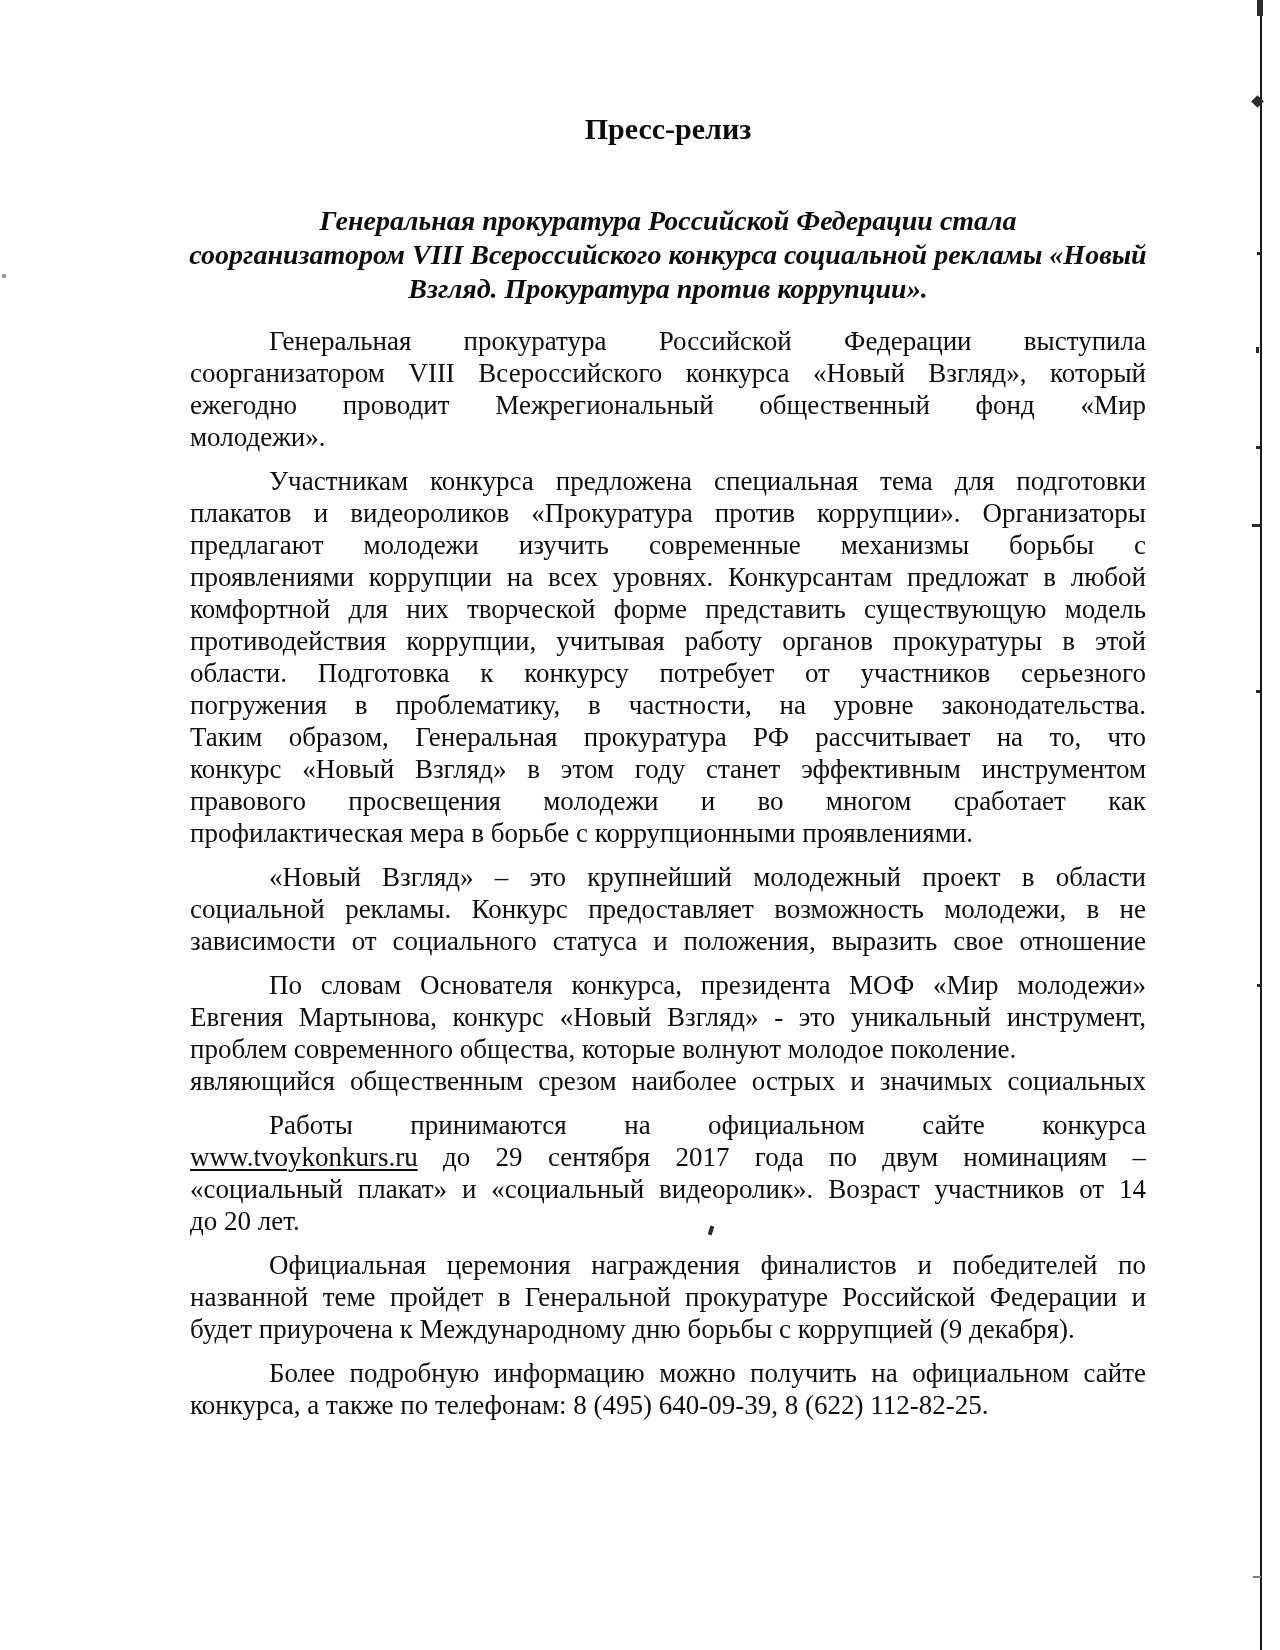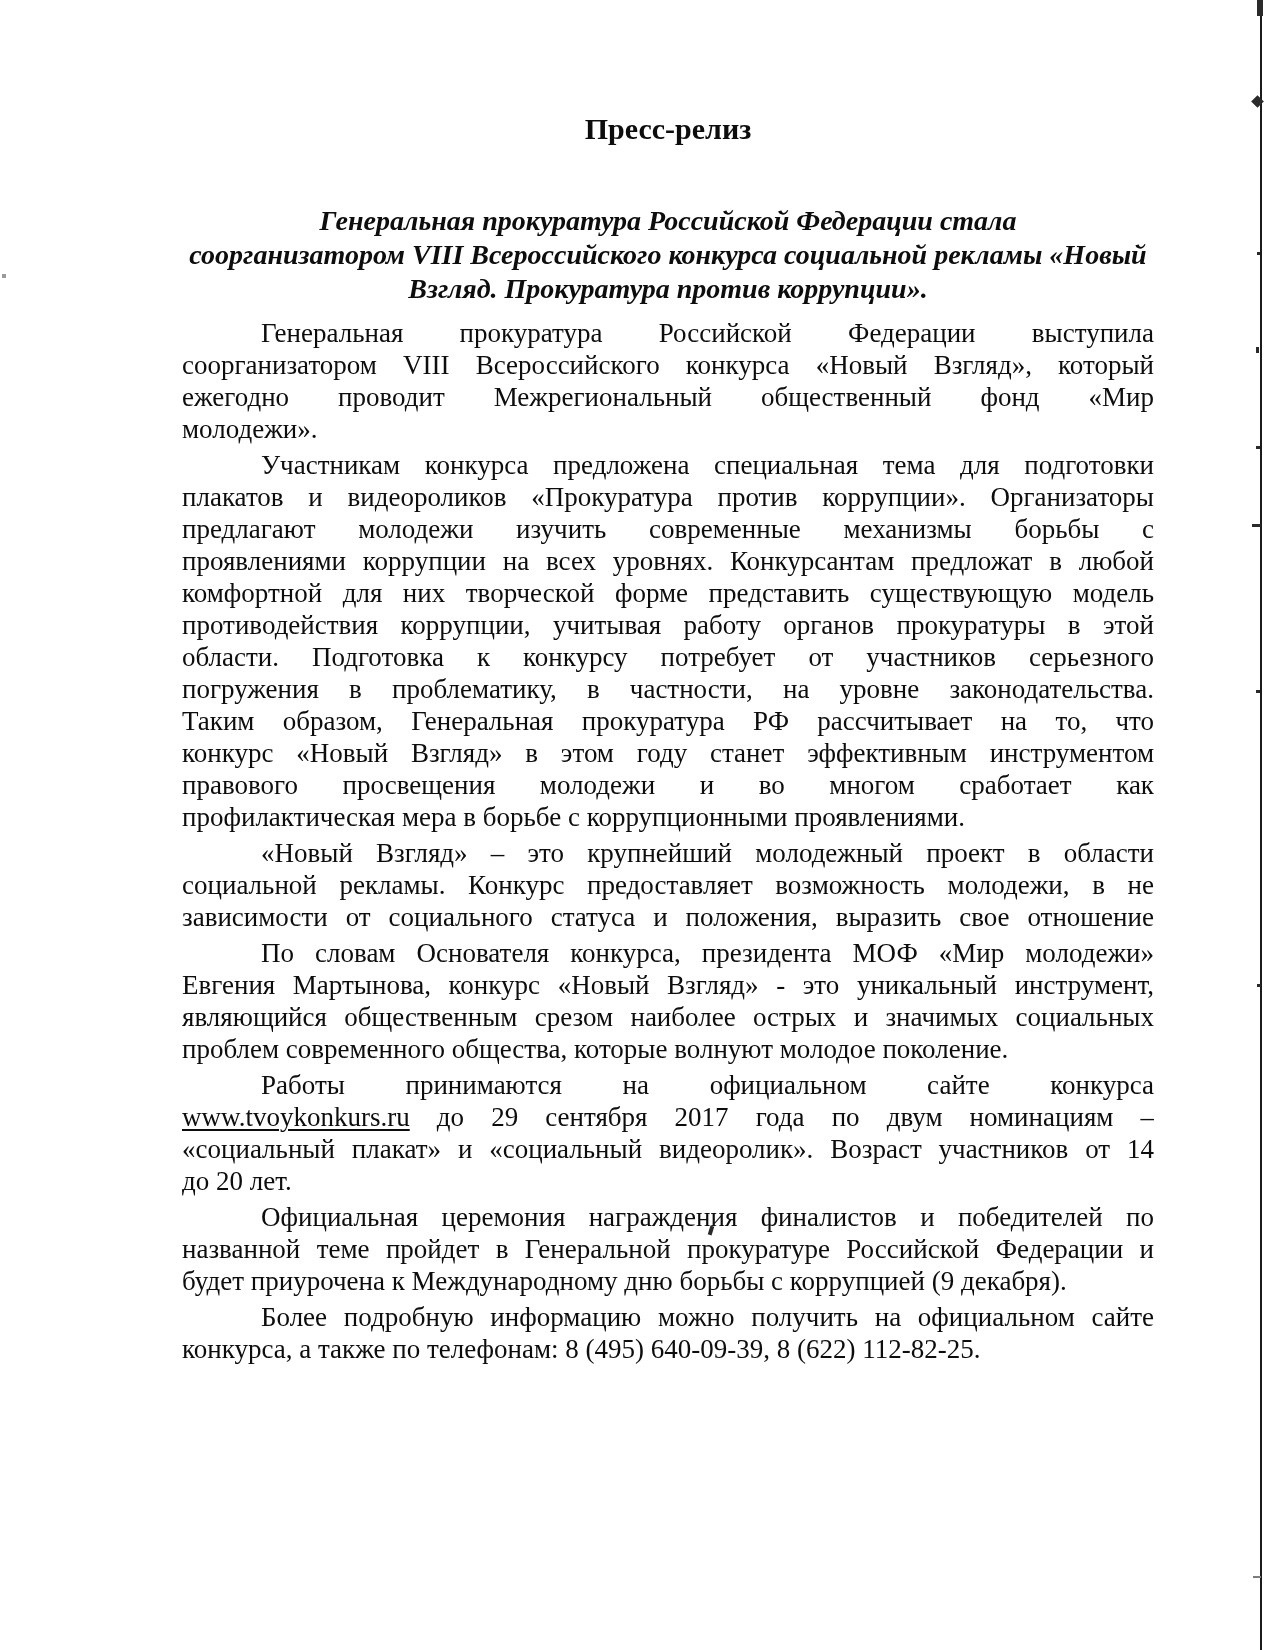--- a/index.html
+++ b/index.html
@@ -33,21 +33,21 @@
     font-style: italic;
     font-weight: bold;
     font-size: 28px;
     line-height: 34px;
   }
   .body-text {
     position: absolute;
     top: 313px; left: 0;
     width: 980px;
   }
-  .para { margin: 4px; }
+  .para { margin: 12px; }
   .line {
     font-size: 27px;
     line-height: 32px;
     height: 32px;
     overflow: hidden;
     text-align: justify;
     text-align-last: justify;
     -moz-text-align-last: justify;
   }
   .line.first { text-indent: 79px; }
@@ -121,22 +121,22 @@
         <div class="line last">профилактическая мера в борьбе с коррупционными проявлениями.</div>
       </div>
       <div class="para">
         <div class="line first">«Новый Взгляд» – это крупнейший молодежный проект в области</div>
         <div class="line">социальной рекламы. Конкурс предоставляет возможность молодежи, в не</div>
         <div class="line">зависимости от социального статуса и положения, выразить свое отношение</div>
       </div>
       <div class="para">
         <div class="line first">По словам Основателя конкурса, президента МОФ «Мир молодежи»</div>
         <div class="line">Евгения Мартынова, конкурс «Новый Взгляд» - это уникальный инструмент,</div>
+        <div class="line last">проблем современного общества, которые волнуют молодое поколение.</div>
         <div class="line">являющийся общественным срезом наиболее острых и значимых социальных</div>
-        <div class="line last">проблем современного общества, которые волнуют молодое поколение.</div>
       </div>
       <div class="para">
         <div class="line first">Работы принимаются на официальном сайте конкурса</div>
         <div class="line"><span class="u">www.tvoykonkurs.ru</span> до 29 сентября 2017 года по двум номинациям –</div>
         <div class="line">«социальный плакат» и «социальный видеоролик». Возраст участников от 14</div>
         <div class="line last">до 20 лет.</div>
       </div>
       <div class="para">
         <div class="line first">Официальная церемония награждения финалистов и победителей по</div>
         <div class="line">названной теме пройдет в Генеральной прокуратуре Российской Федерации и</div>

